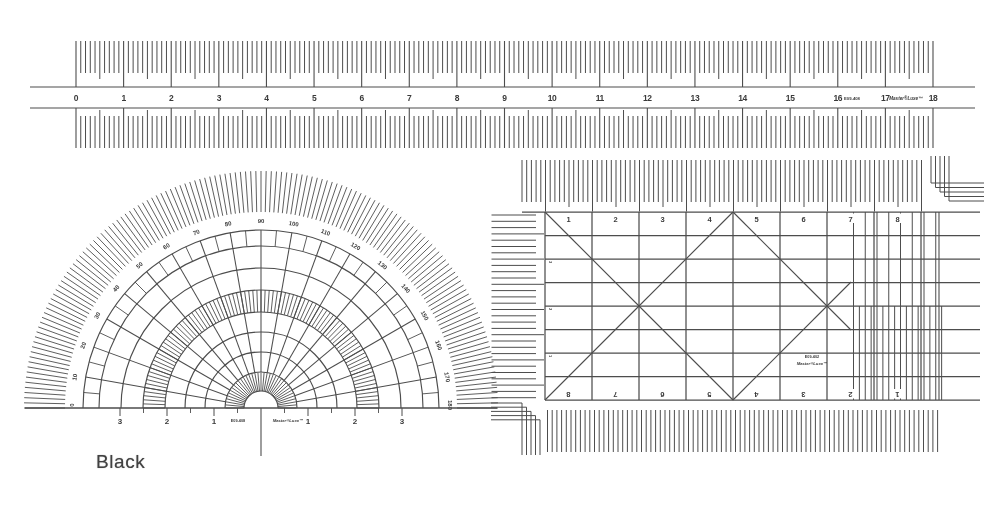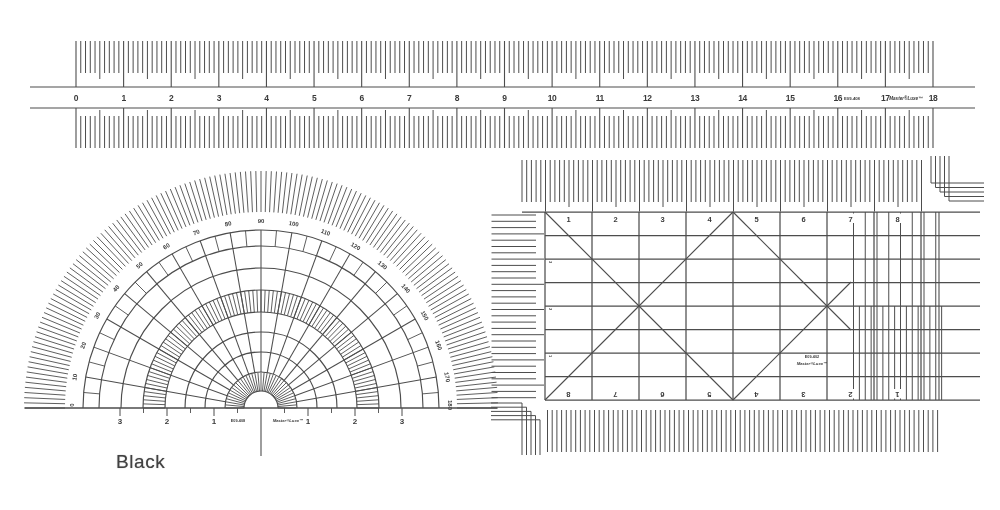--- a/index.html
+++ b/index.html
@@ -2,21 +2,21 @@
 <html><head>
 <meta charset="utf-8">
 <style>
   html,body{margin:0;padding:0;background:#fff;}
   .stage{
     position:relative;width:1000px;height:510px;background:#ffffff;overflow:hidden;
     font-family:"Liberation Sans", sans-serif;
   }
   svg{position:absolute;left:0;top:0;}
   .color-label{
-    position:absolute;left:116px;top:451px;
+    position:absolute;left:96px;top:451px;
     font-size:19px;letter-spacing:.6px;color:#414141;
     text-shadow:0 0 1px rgba(65,65,65,.55);
     font-family:"Liberation Sans", sans-serif;
   }
   text{font-family:"Liberation Sans", sans-serif;}
 </style>
 </head>
 <body>
 
 <div class="stage">

